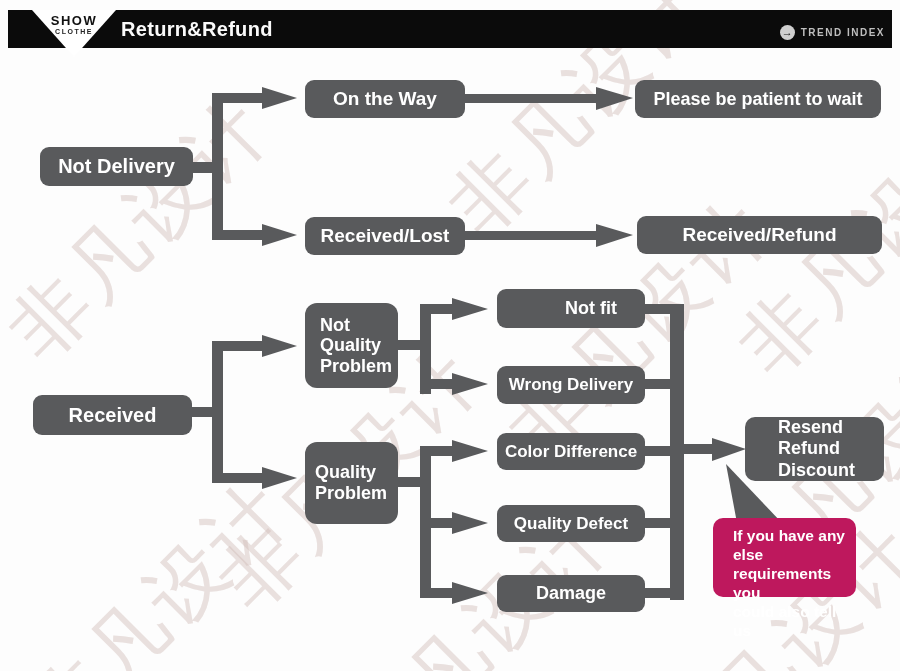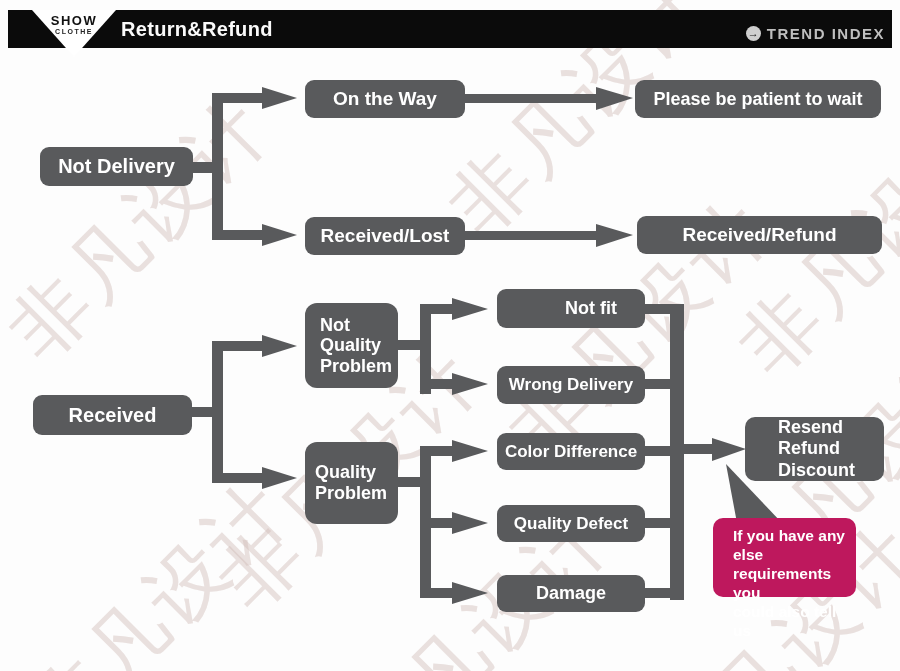--- a/index.html
+++ b/index.html
@@ -44,21 +44,21 @@
   .trend-group {
     position:absolute; right:15px; top:25px; z-index:5;
     display:flex; align-items:center; gap:6px;
   }
   .trend-icon {
     width:15px; height:15px; border-radius:50%; background:#cfcfcf;
     display:flex; align-items:center; justify-content:center;
     color:#111; font-size:11px; font-weight:bold; line-height:1;
   }
   .trend-label {
-    color:#bfbfbf; font-size:15px; font-weight:bold; letter-spacing:1.5px;
+    color:#bfbfbf; font-size:10px; font-weight:bold; letter-spacing:1.5px;
   }
   
   .connectors { position:absolute; left:0; top:0; z-index:1; }
   
   .node {
     position:absolute; z-index:2;
     background:#595a5c; color:#ffffff;
     border-radius:9px; font-weight:bold;
     display:flex; align-items:center; justify-content:center;
     white-space:pre-line; text-align:center;

